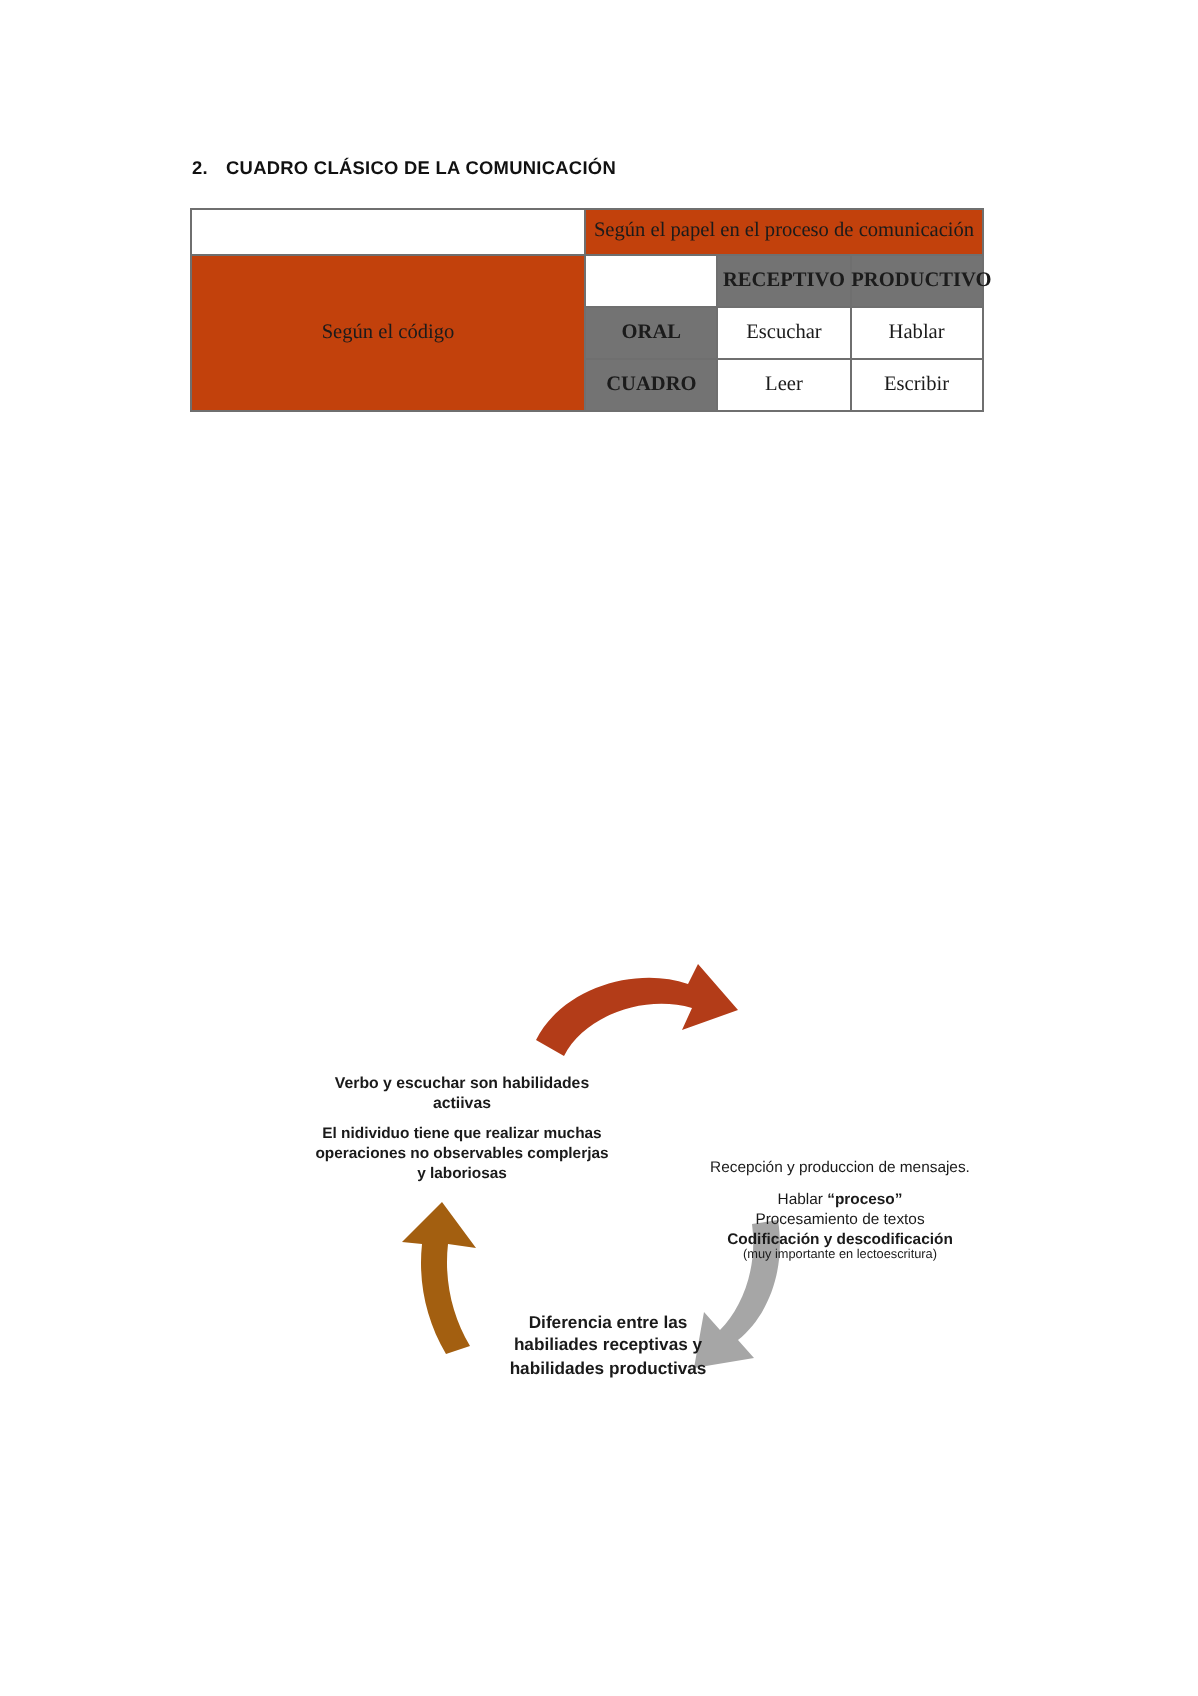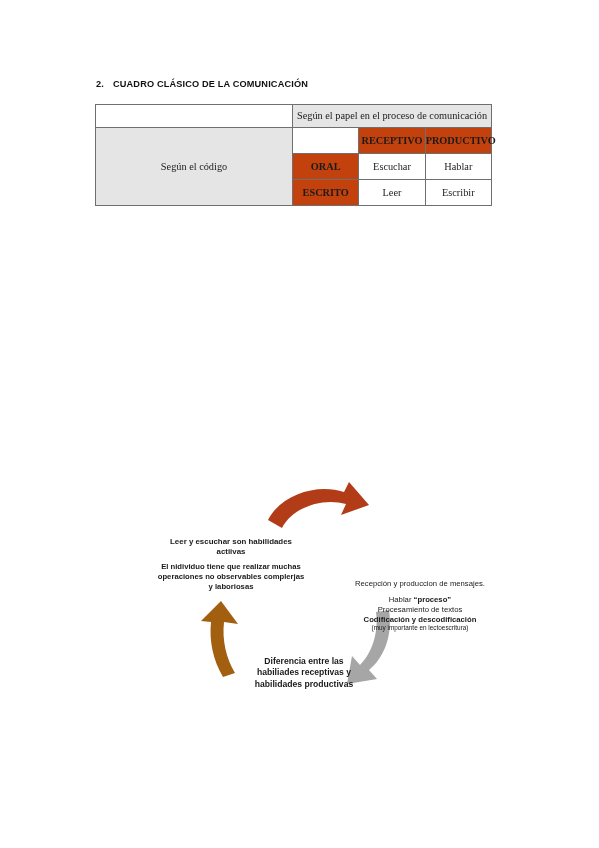--- a/index.html
+++ b/index.html
@@ -45,22 +45,22 @@
   .classic-table td {
     border: 1px solid #6f6f6f;
     text-align: center;
     vertical-align: middle;
     font-size: 10.3px;
     color: #1b1b1b;
     padding: 0;
     height: 25px;
     line-height: 1.15;
   }
-  .c-dark   { background: #e5e5e5; }
-  .c-light  { background: #c2410c; }
+  .c-dark   { background: #c2410c; }
+  .c-light  { background: #737373; }
   .c-white  { background: #ffffff; }
   .b        { font-weight: bold; }
   .col-a { width: 102px; margin-left: 38px; }
   .col-b { width: 103px; }
   .col-c { width: 96px; }
   .col-d { width: 96px; }
   .row-hdr td { height: 22px; }
   .row-sub td { height: 25px; }
 
   
@@ -152,21 +152,21 @@
     <td class="col-b c-white"></td>
     <td class="col-c c-light b">RECEPTIVO</td>
     <td class="col-d c-light b">PRODUCTIVO</td>
   </tr>
   <tr class="row-sub">
     <td class="col-b c-light b">ORAL</td>
     <td class="col-c c-white">Escuchar</td>
     <td class="col-d c-white">Hablar</td>
   </tr>
   <tr class="row-sub">
-    <td class="col-b c-light b">ESCRITO</td>
+    <td class="col-b c-light b">CUADRO</td>
     <td class="col-c c-white">Leer</td>
     <td class="col-d c-white">Escribir</td>
   </tr>
 </tbody>
   </table>
 
 <div class="tree">
   <svg width="599" height="210" viewBox="0 0 599 210" xmlns="http://www.w3.org/2000/svg">
 
     <g>
@@ -255,21 +255,21 @@
 
     <g>
       <path fill="#a35f10" d="M223,207
                C213,190 209,171 211,152
                L201,151 L221,131 L238,154 L224,152
                C222,170 226,188 235,203 Z"></path>
     </g>
   </svg>
 </div>
 
-<div class="cyc-text cyc-left-title">Leer y escuchar son habilidades actiivas</div>
+<div class="cyc-text cyc-left-title">Verbo y escuchar son habilidades actiivas</div>
 <div class="cyc-text cyc-left-body">El nidividuo tiene que realizar muchas operaciones no observables complerjas y laboriosas</div>
 
 <div class="cyc-text cyc-right">
   <div>Recepción y produccion de mensajes.</div>
   <span class="sp"></span>
   <div><span>Hablar </span><b>“proceso”</b></div>
   <div>Procesamiento de textos</div>
   <div style="font-weight:bold">Codificación y descodificación</div>
   <div class="small">(muy importante en lectoescritura)</div>
 </div>

